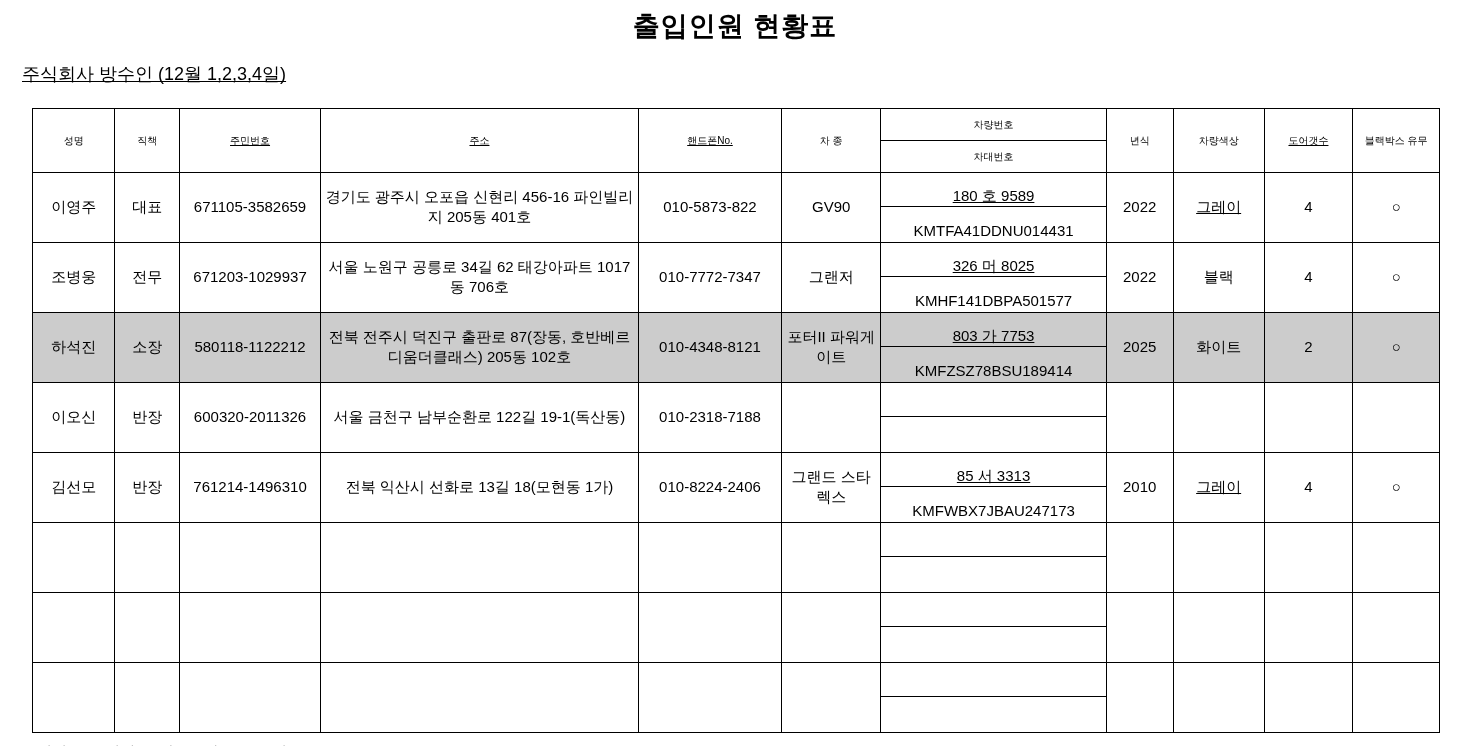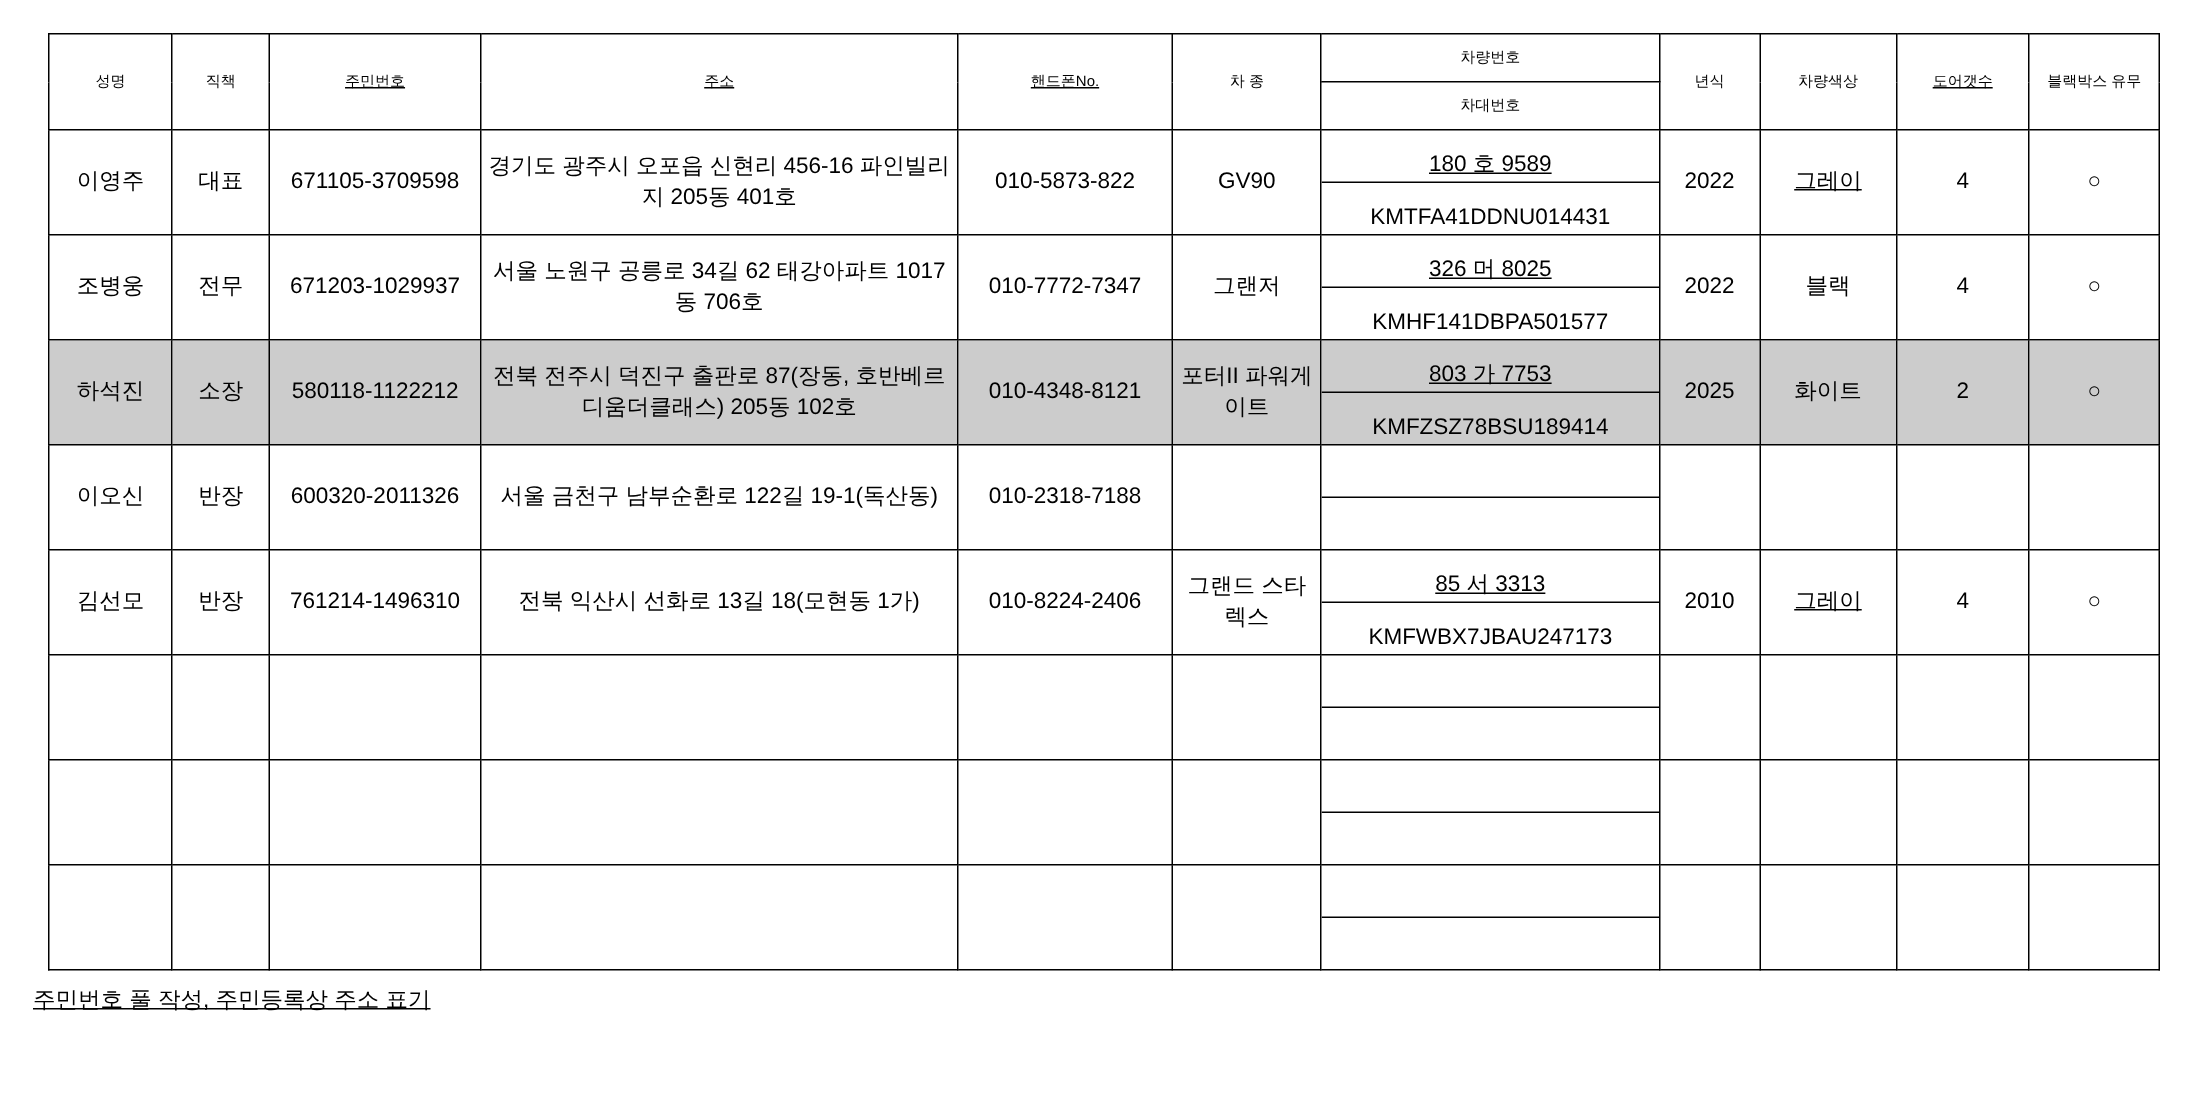--- a/index.html
+++ b/index.html
@@ -101,21 +101,25 @@
     text-decoration-skip-ink: none;
     display: inline-block;
   }
   .circle { font-size: 15px; }
 </style>
 </head>
 <body>
 
 <div class="page">
 
-
+  <div class="doc-title">출입인원 현황표</div>
+
+  <div>
+    <div class="subtitle">주식회사 방수인 (12월 1,2,3,4일)</div>
+  </div>
 
   <div class="table-wrap">
     <table class="sheet">
       <colgroup>
         <col style="width:76px">
         <col style="width:60px">
         <col style="width:130px">
         <col style="width:294px">
         <col style="width:132px">
         <col style="width:92px">
@@ -140,21 +144,21 @@
           <th rowspan="2">블랙박스 유무</th>
         </tr>
         <tr>
           <th class="hdr-vin">차대번호</th>
         </tr>
       </thead>
       <tbody id="table-body">
           <tr style="height: 70px;">
             <td>이영주</td>
             <td>대표</td>
-            <td>671105-3709598</td>
+            <td>671105-3582659</td>
             <td class="addr">경기도 광주시 오포읍 신현리 456-16 파인빌리지 205동 401호</td>
             <td>010-5873-822</td>
             <td>GV90</td>
             <td class="vehicle-split">
               <div class="half top">
                 <span class="u">180 호 9589</span>
               </div>
               <div class="half">KMTFA41DDNU014431</div>
             </td>
             <td>2022</td>

